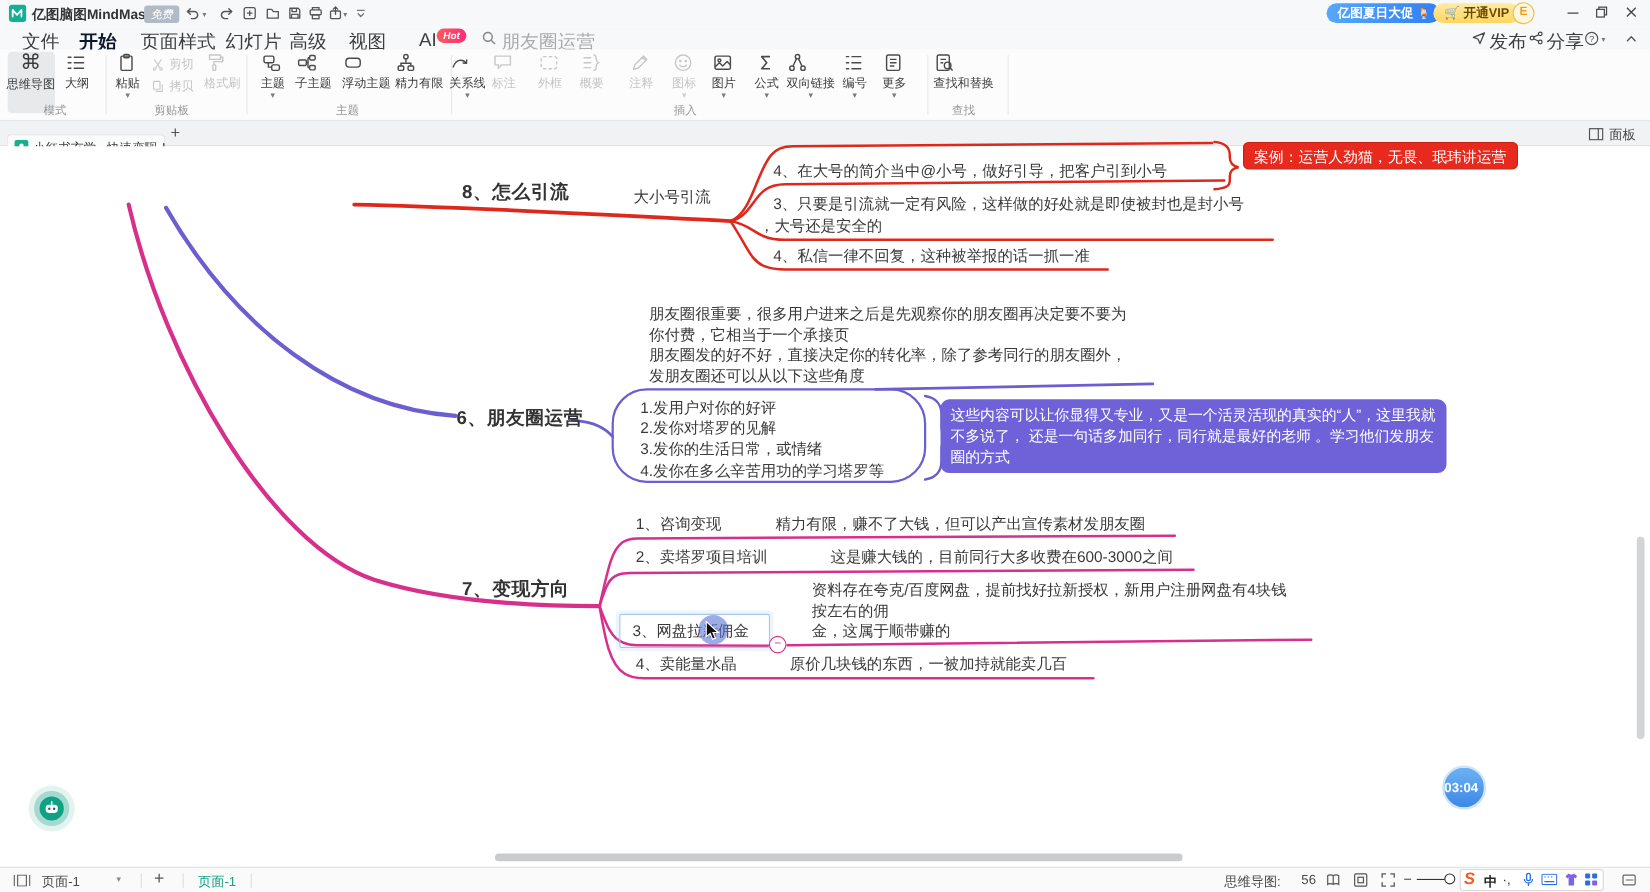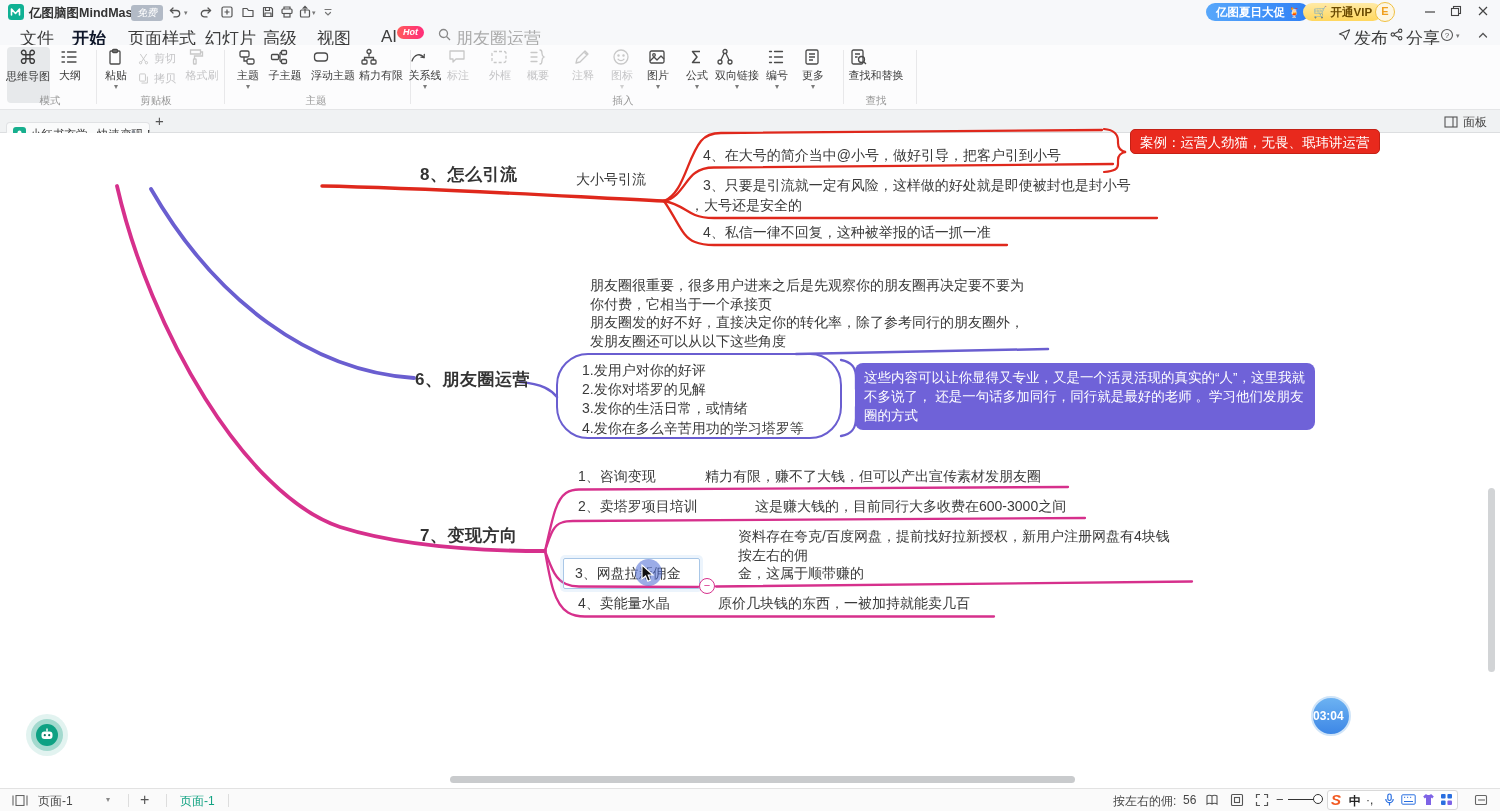--- a/index.html
+++ b/index.html
@@ -509,21 +509,21 @@
         </svg>
       </span>
     <span class="abs" style="left:38px;top:4px">页面-1</span>
     <span class="abs" style="left:106px;top:6px;font-size:8px;color:#888">▾</span>
     <span class="sdiv" style="left:128px"></span>
     <span class="abs" style="left:140px;top:2px;font-size:16px;color:#555">+</span>
     <span class="sdiv" style="left:166px"></span>
     <span class="abs" style="left:180px;top:4px;color:#12a282">页面-1</span>
     <span class="sdiv" style="left:228px"></span>
 
-    <span class="abs" style="left:1113px;top:4px">按左右的佣:</span>
+    <span class="abs" style="left:1113px;top:4px">思维导图:</span>
     <span class="abs" style="left:1183px;top:4px">56</span>
     <span class="abs" style="left:1205px;top:5px">
         <svg width="14" height="12" fill="none" stroke="#555" stroke-width="1.1">
           <path d="M7 2C5.8 1 3 1 2 2v8c1-1 3.8-1 5 0 1.2-1 4-1 5 0V2c-1-1-3.8-1-5 0v8"></path>
         </svg>
       </span>
     <span class="abs" style="left:1230px;top:4px">
         <svg width="14" height="14" fill="none" stroke="#555" stroke-width="1.1">
           <rect x="1.5" y="1.5" width="11" height="11" rx="1"></rect>
           <rect x="4.5" y="4.5" width="5" height="5"></rect>

